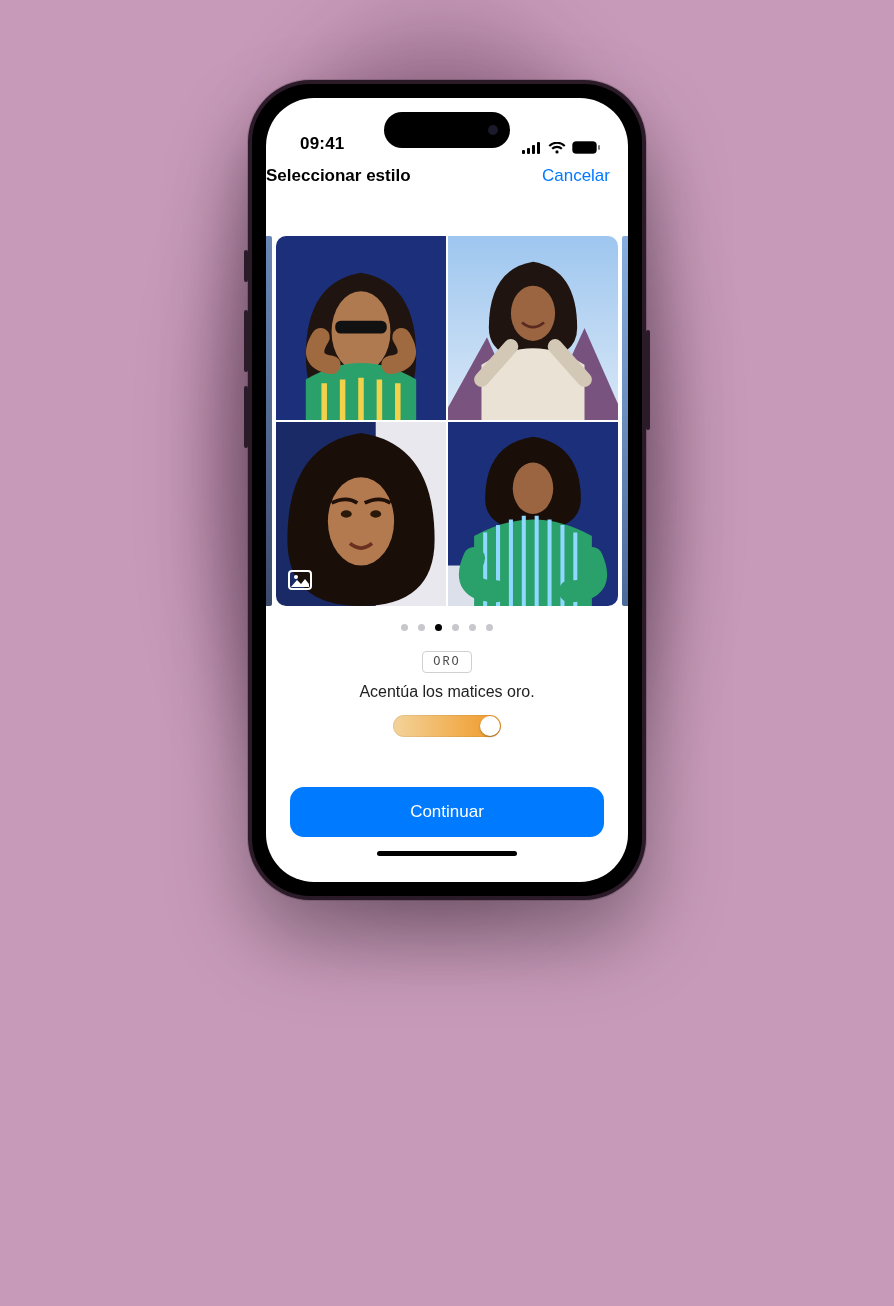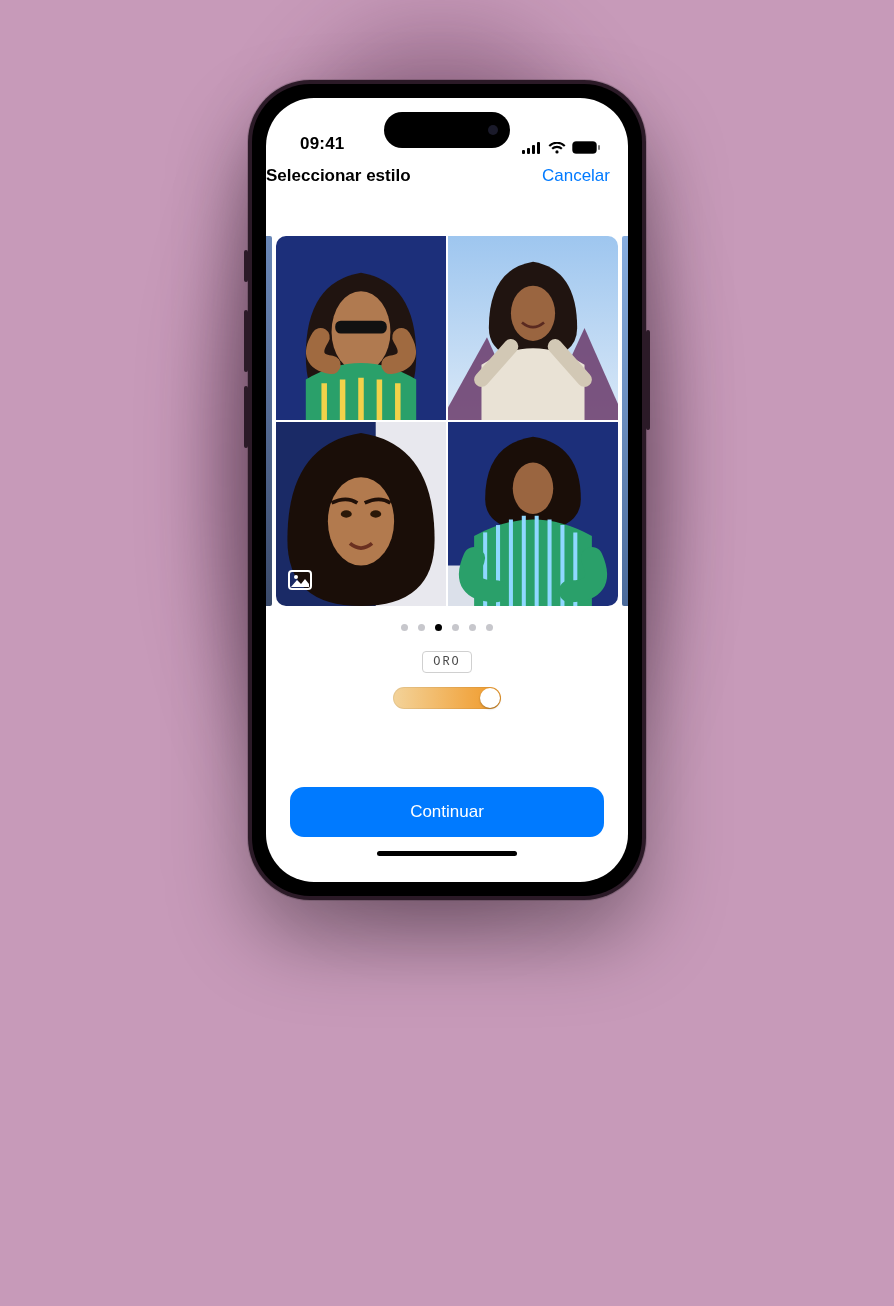--- a/index.html
+++ b/index.html
@@ -398,20 +398,21 @@
       <div class="dots">
         <span class="dot"></span>
         <span class="dot"></span>
         <span class="dot active"></span>
         <span class="dot"></span>
         <span class="dot"></span>
         <span class="dot"></span>
       </div>
 
       <span class="chip">ORO</span>
+      <div class="subtitle">Acentúa los matices oro.</div>
 
       <div class="slider">
         <div class="slider-thumb"></div>
       </div>
 
       <div class="cta-wrap">
         <button class="cta">Continuar</button>
         <div style="height:14px"></div>
         <div class="home-indicator"></div>
       </div>

